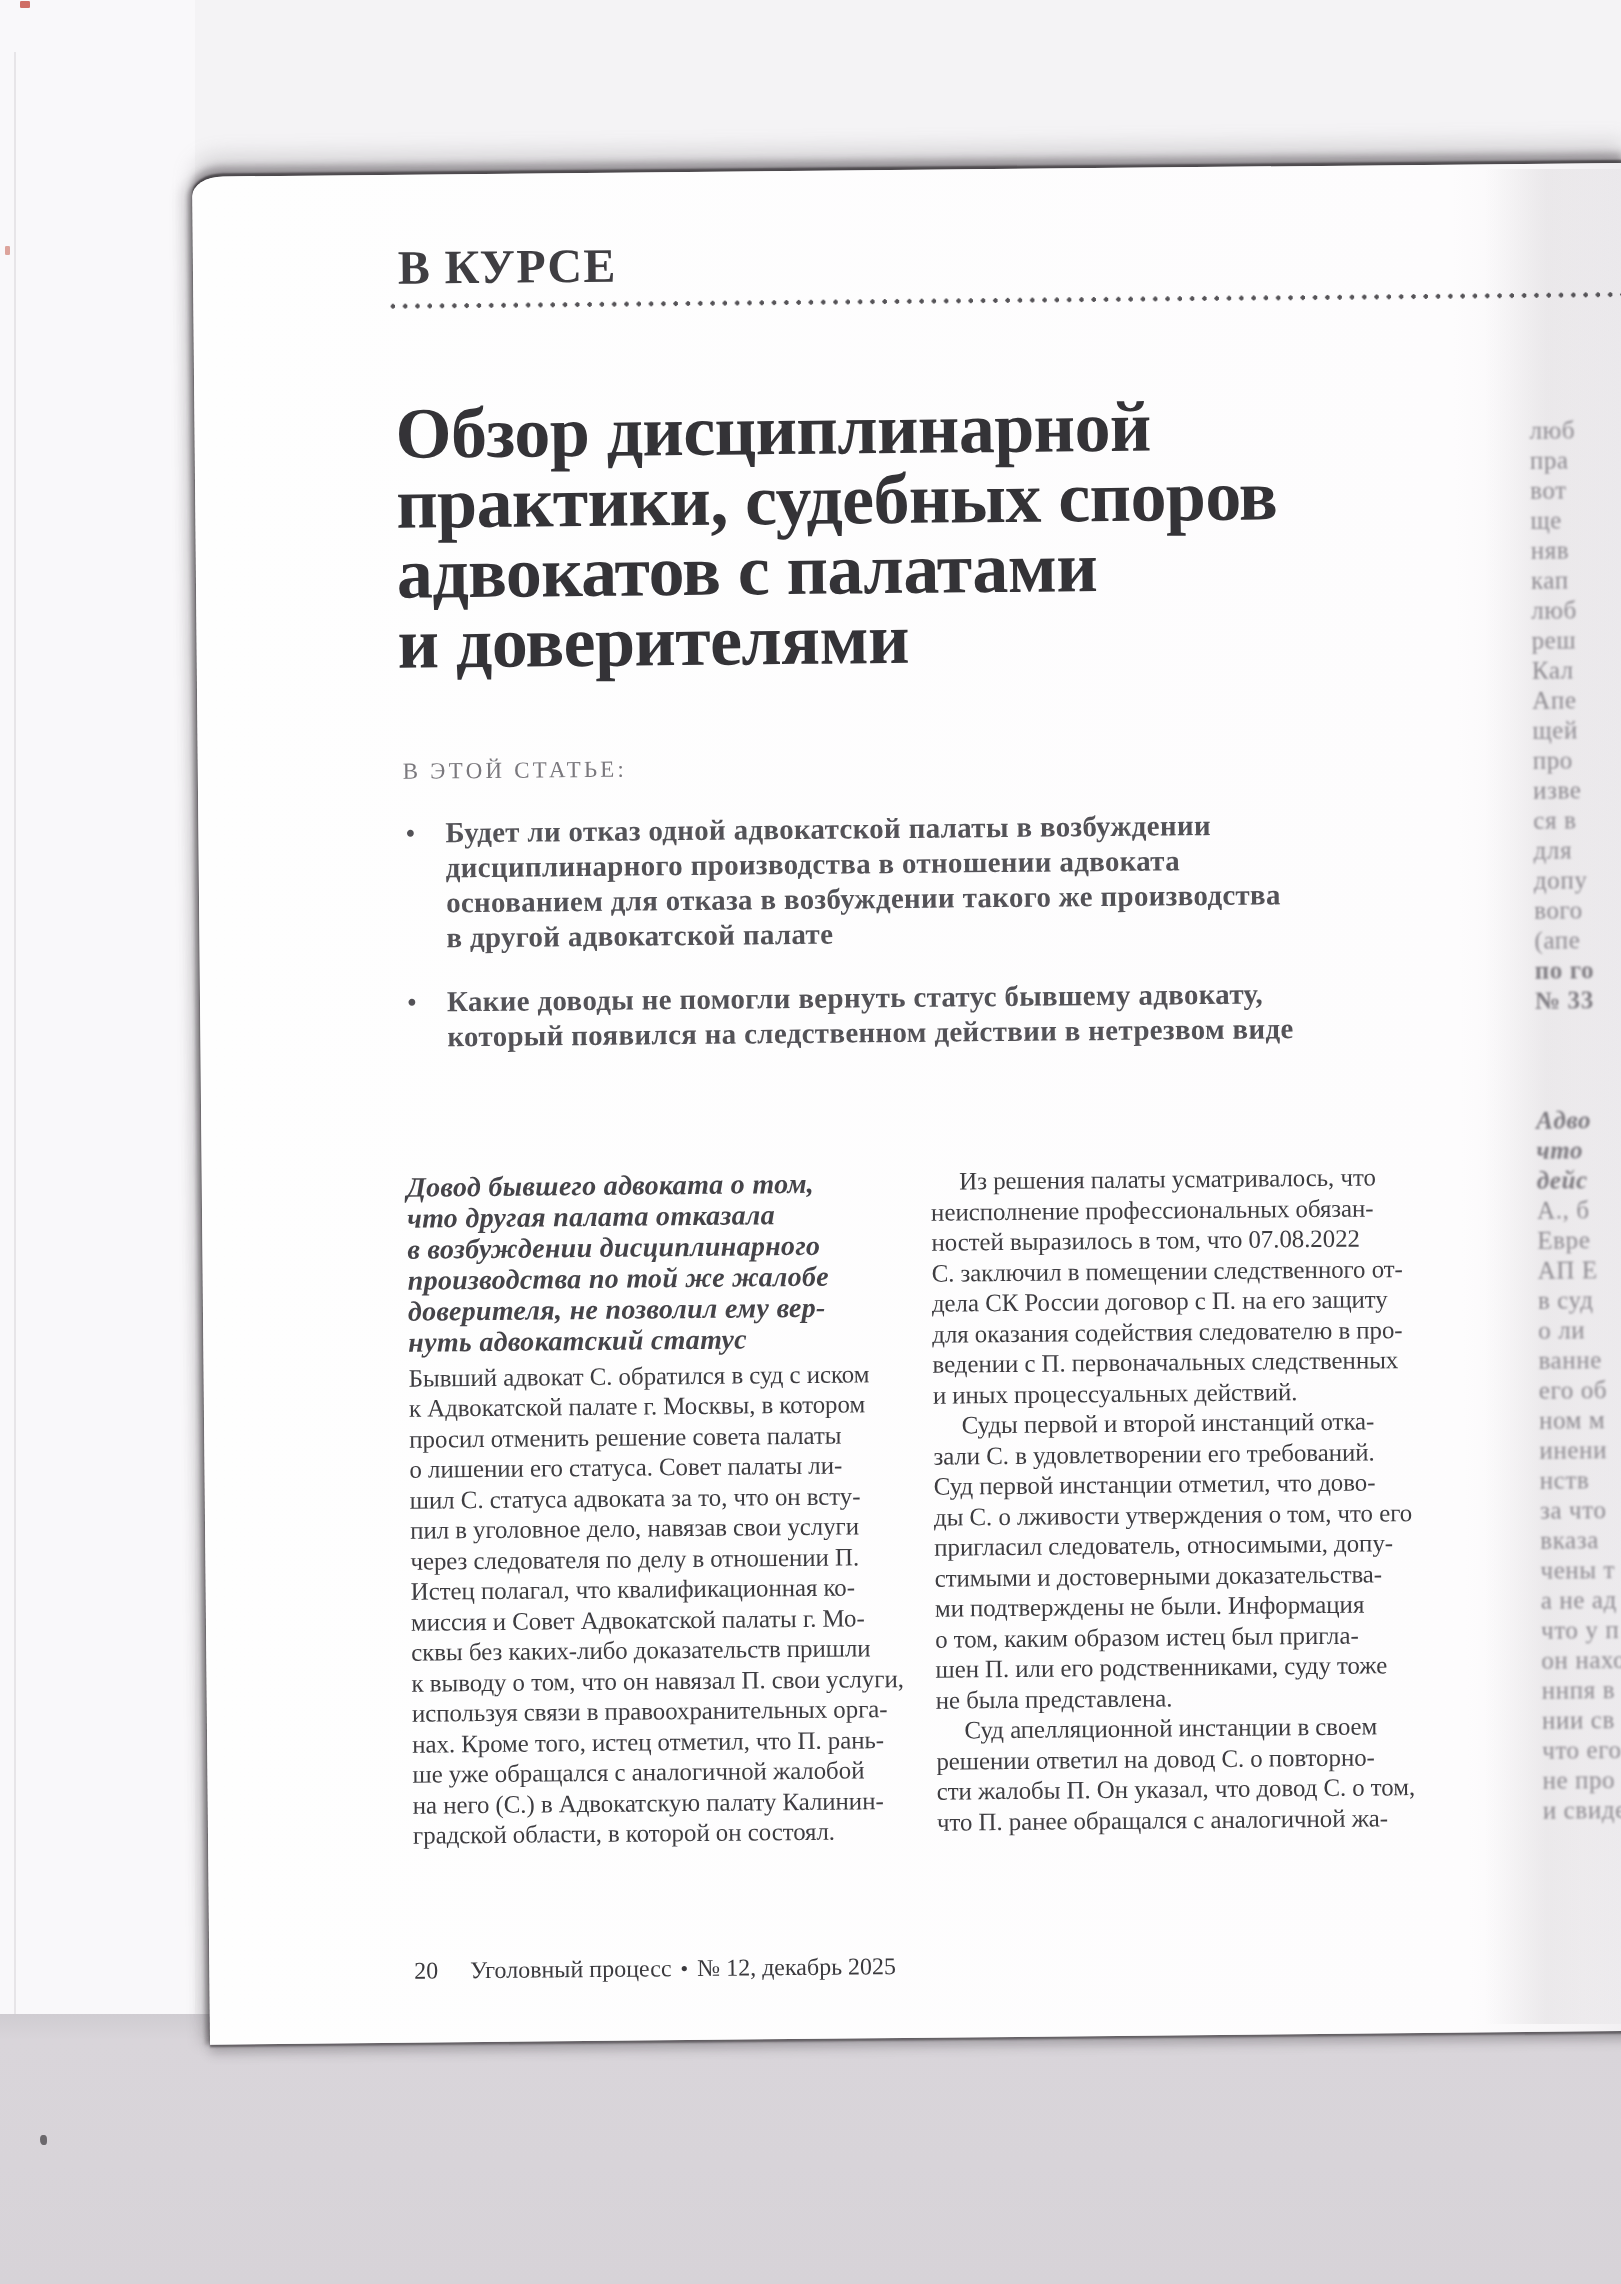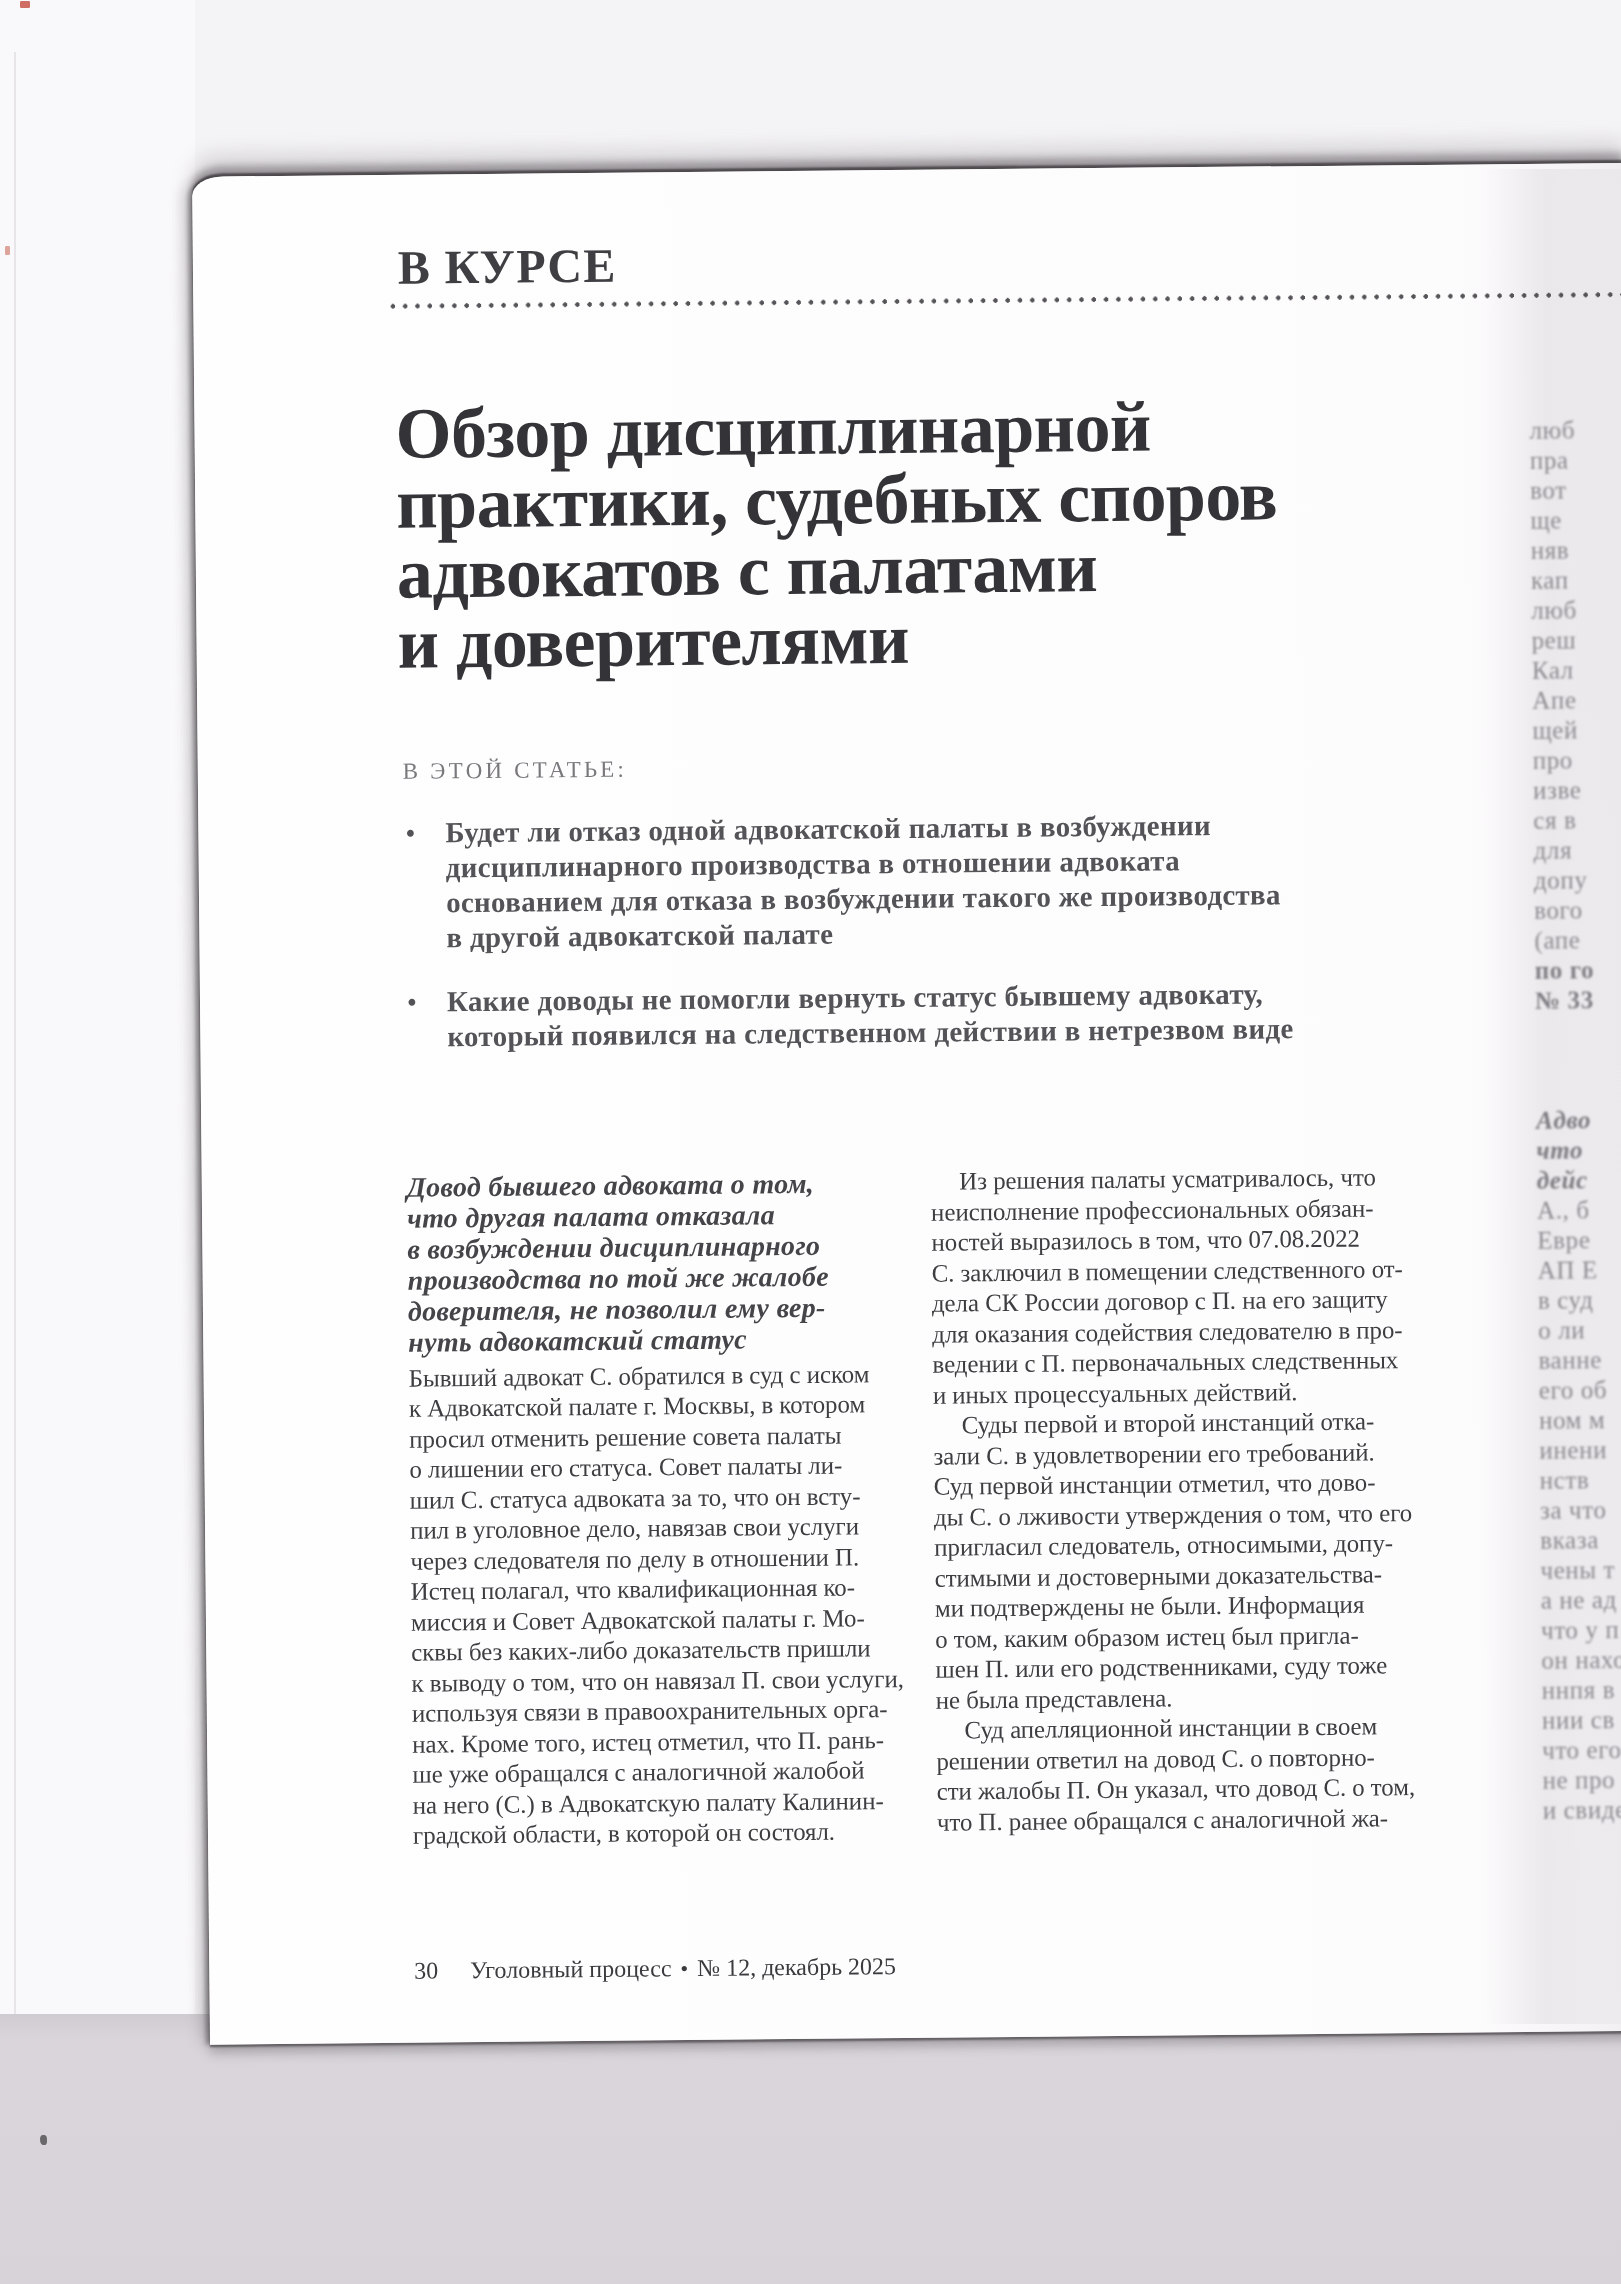--- a/index.html
+++ b/index.html
@@ -153,21 +153,21 @@
 о том, каким образом истец был пригла-
 шен П. или его родственниками, суду тоже
 не была представлена.</p>
     <p class="para">Суд апелляционной инстанции в своем
 решении ответил на довод С. о повторно-
 сти жалобы П. Он указал, что довод С. о том,
 что П. ранее обращался с аналогичной жа-</p>
   </div>
 
   <div class="footer">
-    <span class="pageno">30</span>
+    <span class="pageno">20</span>
     <span>Уголовный процесс</span>
     <span class="sep">•</span>
     <span>№ 12, декабрь 2025</span>
   </div>
 
   <div class="frag-col">
       <div class="frag-line">люб</div>
       <div class="frag-line">пра</div>
       <div class="frag-line">вот</div>
       <div class="frag-line">ще</div>

